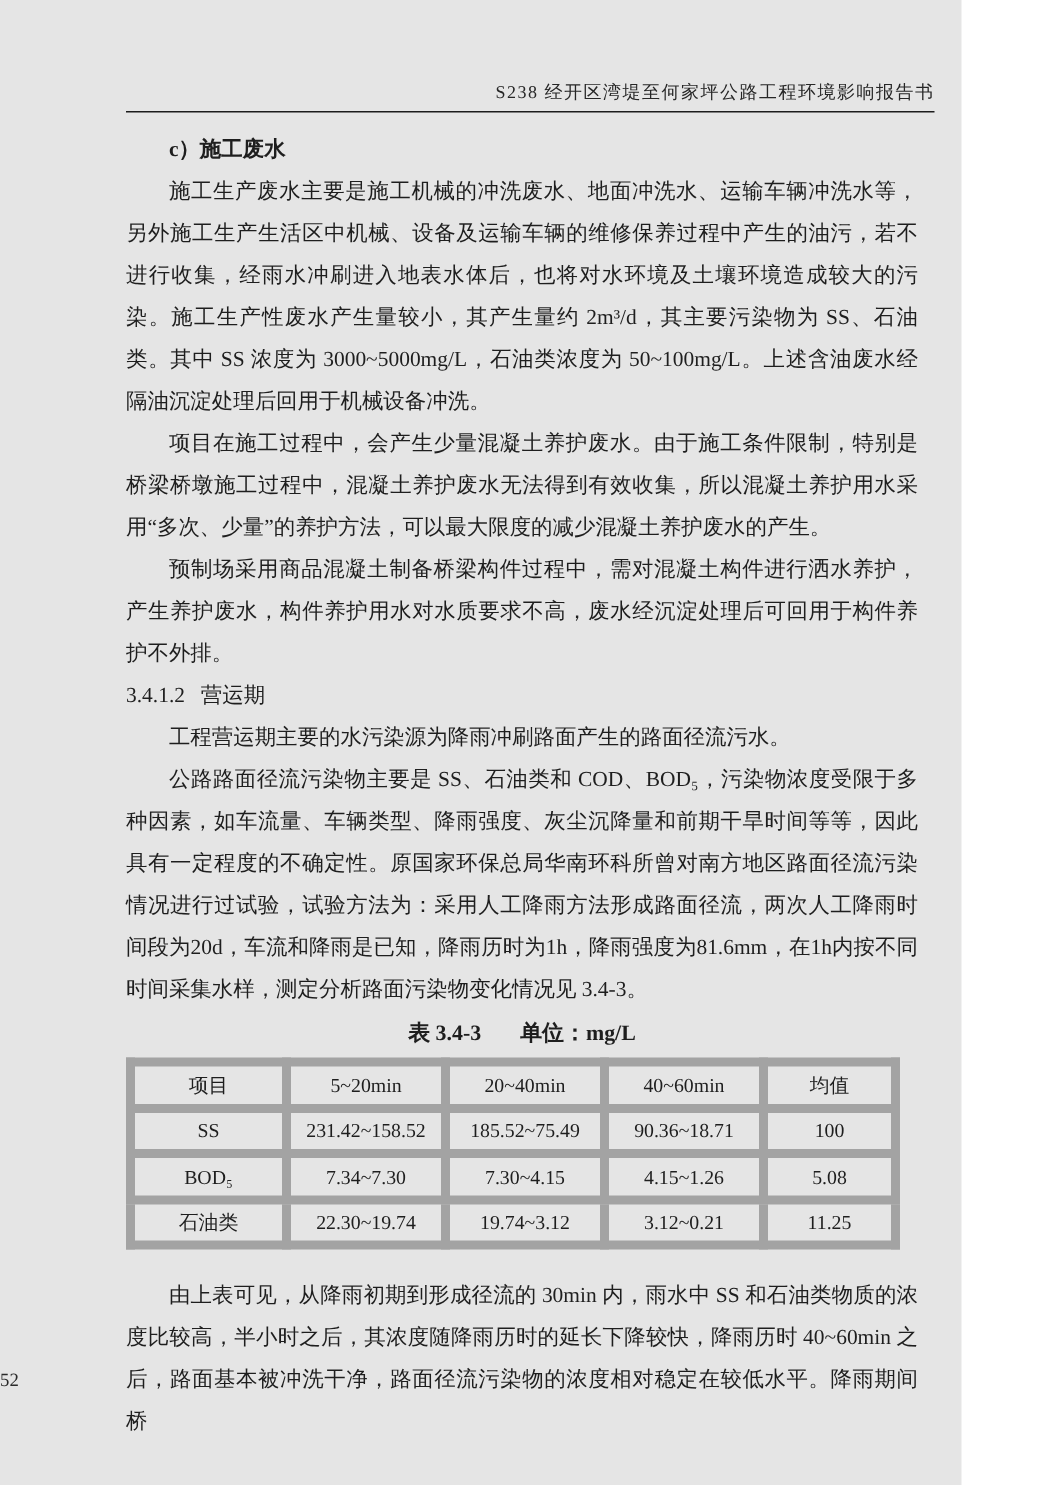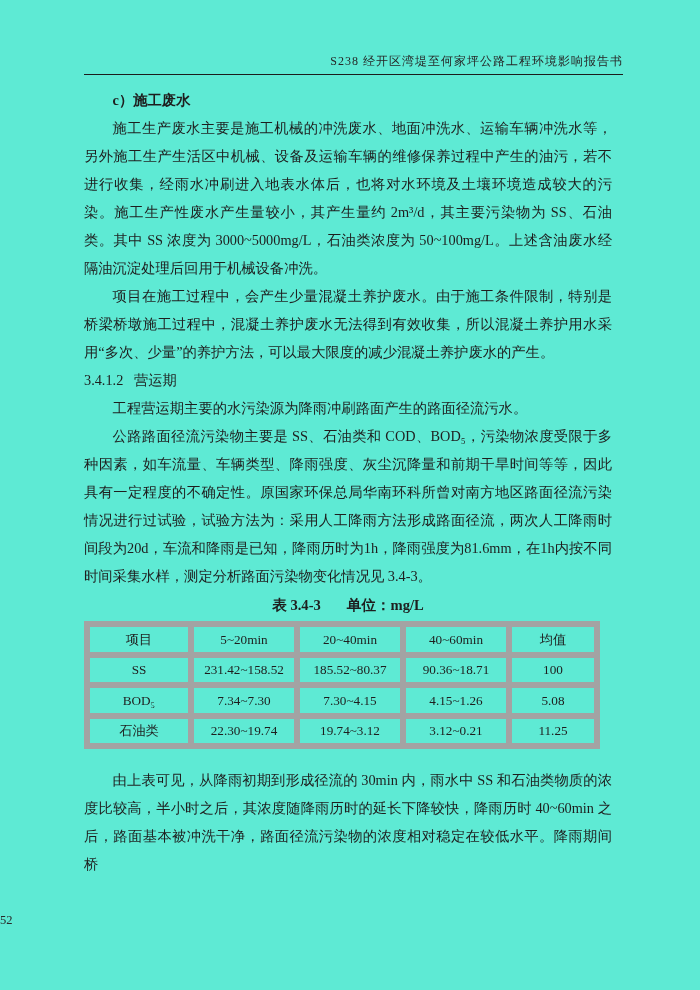--- a/index.html
+++ b/index.html
@@ -2,23 +2,23 @@
 <html><head>
 <meta charset="utf-8">
 <style>
   html, body {
     margin: 0;
     padding: 0;
     background: #ffffff;
   }
   .page {
     position: relative;
-    width: 700px;
+    width: 641px;
     height: 990px;
-    background: #5eead4;
+    background: #e5e5e5;
     font-family: "Liberation Serif", "DejaVu Serif", serif;
     color: #1e1e1e;
     overflow: hidden;
   }
   .running-header {
     position: absolute;
     top: 53px;
     left: 84px;
     width: 539px;
     text-align: right;
@@ -110,20 +110,21 @@
   <div class="header-rule"></div>
 
   <div class="content">
 
     <p class="heading-c">c）施工废水</p>
 
     <p class="para">施工生产废水主要是施工机械的冲洗废水、地面冲洗水、运输车辆冲洗水等，另外施工生产生活区中机械、设备及运输车辆的维修保养过程中产生的油污，若不进行收集，经雨水冲刷进入地表水体后，也将对水环境及土壤环境造成较大的污染。施工生产性废水产生量较小，其产生量约 2m³/d，其主要污染物为 SS、石油类。其中 SS 浓度为 3000~5000mg/L，石油类浓度为 50~100mg/L。上述含油废水经隔油沉淀处理后回用于机械设备冲洗。</p>
 
     <p class="para">项目在施工过程中，会产生少量混凝土养护废水。由于施工条件限制，特别是桥梁桥墩施工过程中，混凝土养护废水无法得到有效收集，所以混凝土养护用水采用“多次、少量”的养护方法，可以最大限度的减少混凝土养护废水的产生。</p>
 
+    <p class="para">预制场采用商品混凝土制备桥梁构件过程中，需对混凝土构件进行洒水养护，产生养护废水，构件养护用水对水质要求不高，废水经沉淀处理后可回用于构件养护不外排。</p>
 
     <p class="section-heading">3.4.1.2 营运期</p>
 
     <p class="para">工程营运期主要的水污染源为降雨冲刷路面产生的路面径流污水。</p>
 
     <p class="para">公路路面径流污染物主要是 SS、石油类和 COD、BOD₅，污染物浓度受限于多种因素，如车流量、车辆类型、降雨强度、灰尘沉降量和前期干旱时间等等，因此具有一定程度的不确定性。原国家环保总局华南环科所曾对南方地区路面径流污染情况进行过试验，试验方法为：采用人工降雨方法形成路面径流，两次人工降雨时间段为20d，车流和降雨是已知，降雨历时为1h，降雨强度为81.6mm，在1h内按不同时间采集水样，测定分析路面污染物变化情况见 3.4-3。</p>
 
     <div class="table-caption">
       <span>表 3.4-3</span>
       <span>单位：mg/L</span>
@@ -143,21 +144,21 @@
           <th>5~20min</th>
           <th>20~40min</th>
           <th>40~60min</th>
           <th>均值</th>
         </tr>
       </thead>
       <tbody>
         <tr>
           <td>SS</td>
           <td>231.42~158.52</td>
-          <td>185.52~80.37</td>
+          <td>185.52~75.49</td>
           <td>90.36~18.71</td>
           <td>100</td>
         </tr>
         <tr>
           <td>BOD₅</td>
           <td>7.34~7.30</td>
           <td>7.30~4.15</td>
           <td>4.15~1.26</td>
           <td>5.08</td>
         </tr>

